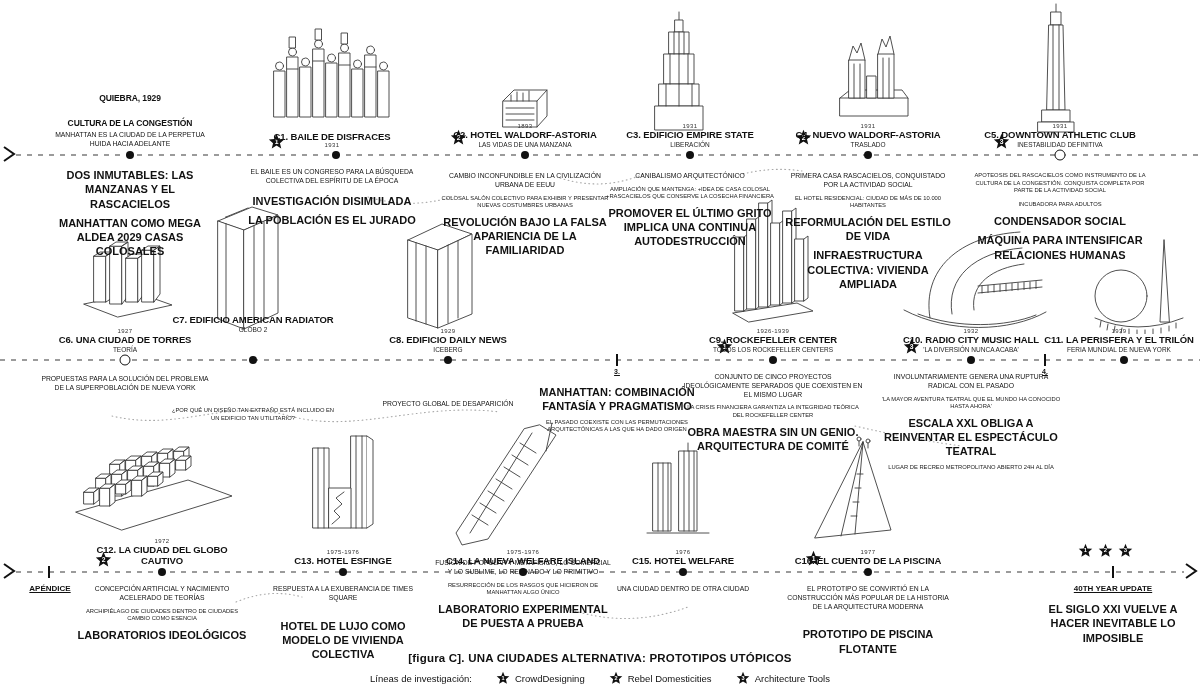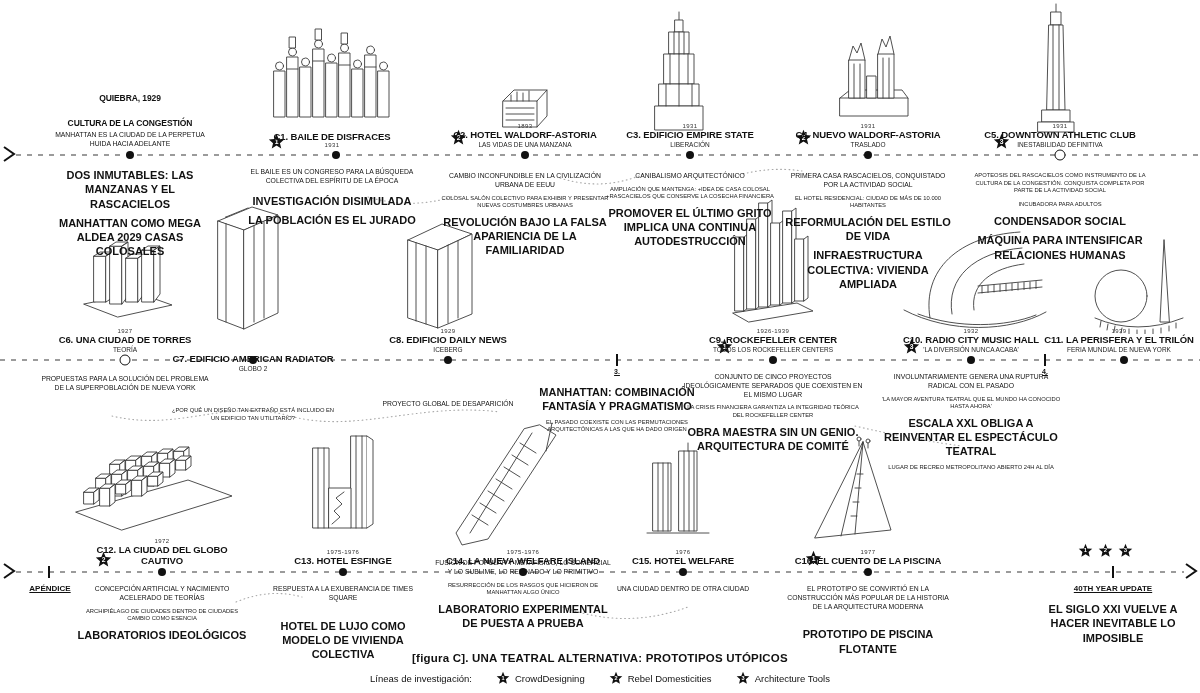--- a/index.html
+++ b/index.html
@@ -456,21 +456,21 @@
 
   <div class="head" style="left:40px;bottom:339px;width:170px">
     <div class="y">1927</div>
     <div class="t">C6. UNA CIUDAD DE TORRES</div>
     <div class="s">TEORÍA</div>
   </div>
   <div class="notes" style="left:40px;top:375px;width:170px">
     <div class="n-light">PROPUESTAS PARA LA SOLUCIÓN DEL PROBLEMA DE LA SUPERPOBLACIÓN DE NUEVA YORK</div>
   </div>
 
-  <div class="head" style="left:168px;bottom:320px;width:170px">
+  <div class="head" style="left:168px;bottom:359px;width:170px">
     <div class="t">C7. EDIFICIO AMERICAN RADIATOR</div>
     <div class="s">GLOBO 2</div>
   </div>
   <div class="notes" style="left:168px;top:407px;width:170px">
     <div class="n-tiny">¿POR QUÉ UN DISEÑO TAN EXTRAÑO ESTÁ INCLUIDO EN UN EDIFICIO TAN UTILITARIO?</div>
   </div>
 
   <div class="head" style="left:363px;bottom:339px;width:170px">
     <div class="y">1929</div>
     <div class="t">C8. EDIFICIO DAILY NEWS</div>
@@ -558,21 +558,21 @@
   <div class="notes" style="left:783px;top:585px;width:170px">
     <div class="n-light">EL PROTOTIPO SE CONVIRTIÓ EN LA CONSTRUCCIÓN MÁS POPULAR DE LA HISTORIA DE LA ARQUITECTURA MODERNA</div>
     <div class="n-bold mt">PROTOTIPO DE PISCINA FLOTANTE</div>
   </div>
 
   <div class="mlabel" style="left:1053px;top:584px;width:120px;font-size:8px">40TH YEAR UPDATE</div>
   <div class="notes" style="left:1043px;top:602px;width:140px">
     <div class="n-bold">EL SIGLO XXI VUELVE A HACER INEVITABLE LO IMPOSIBLE</div>
   </div>
 
-  <div class="caption">[figura C]. UNA TEATRAL ALTERNATIVA: PROTOTIPOS UTÓPICOS</div>
+  <div class="caption">[figura C]. UNA CIUDADES ALTERNATIVA: PROTOTIPOS UTÓPICOS</div>
   <div class="legend">
     <span>Líneas de investigación:</span>
     <span class="item">
       <span class="lstar">
           <svg width="14" height="14" viewBox="0 0 24 24">
             <path d="M12 1.2 L15 8.6 L22.8 9.2 L16.9 14.3 L18.7 22 L12 17.8 L5.3 22 L7.1 14.3 L1.2 9.2 L9 8.6 Z" fill="#111" stroke="none"></path>
             <text x="12" y="15" font-size="9.5" font-weight="bold" fill="#fff" text-anchor="middle">1</text>
           </svg>
         </span>
       <span>CrowdDesigning</span>

